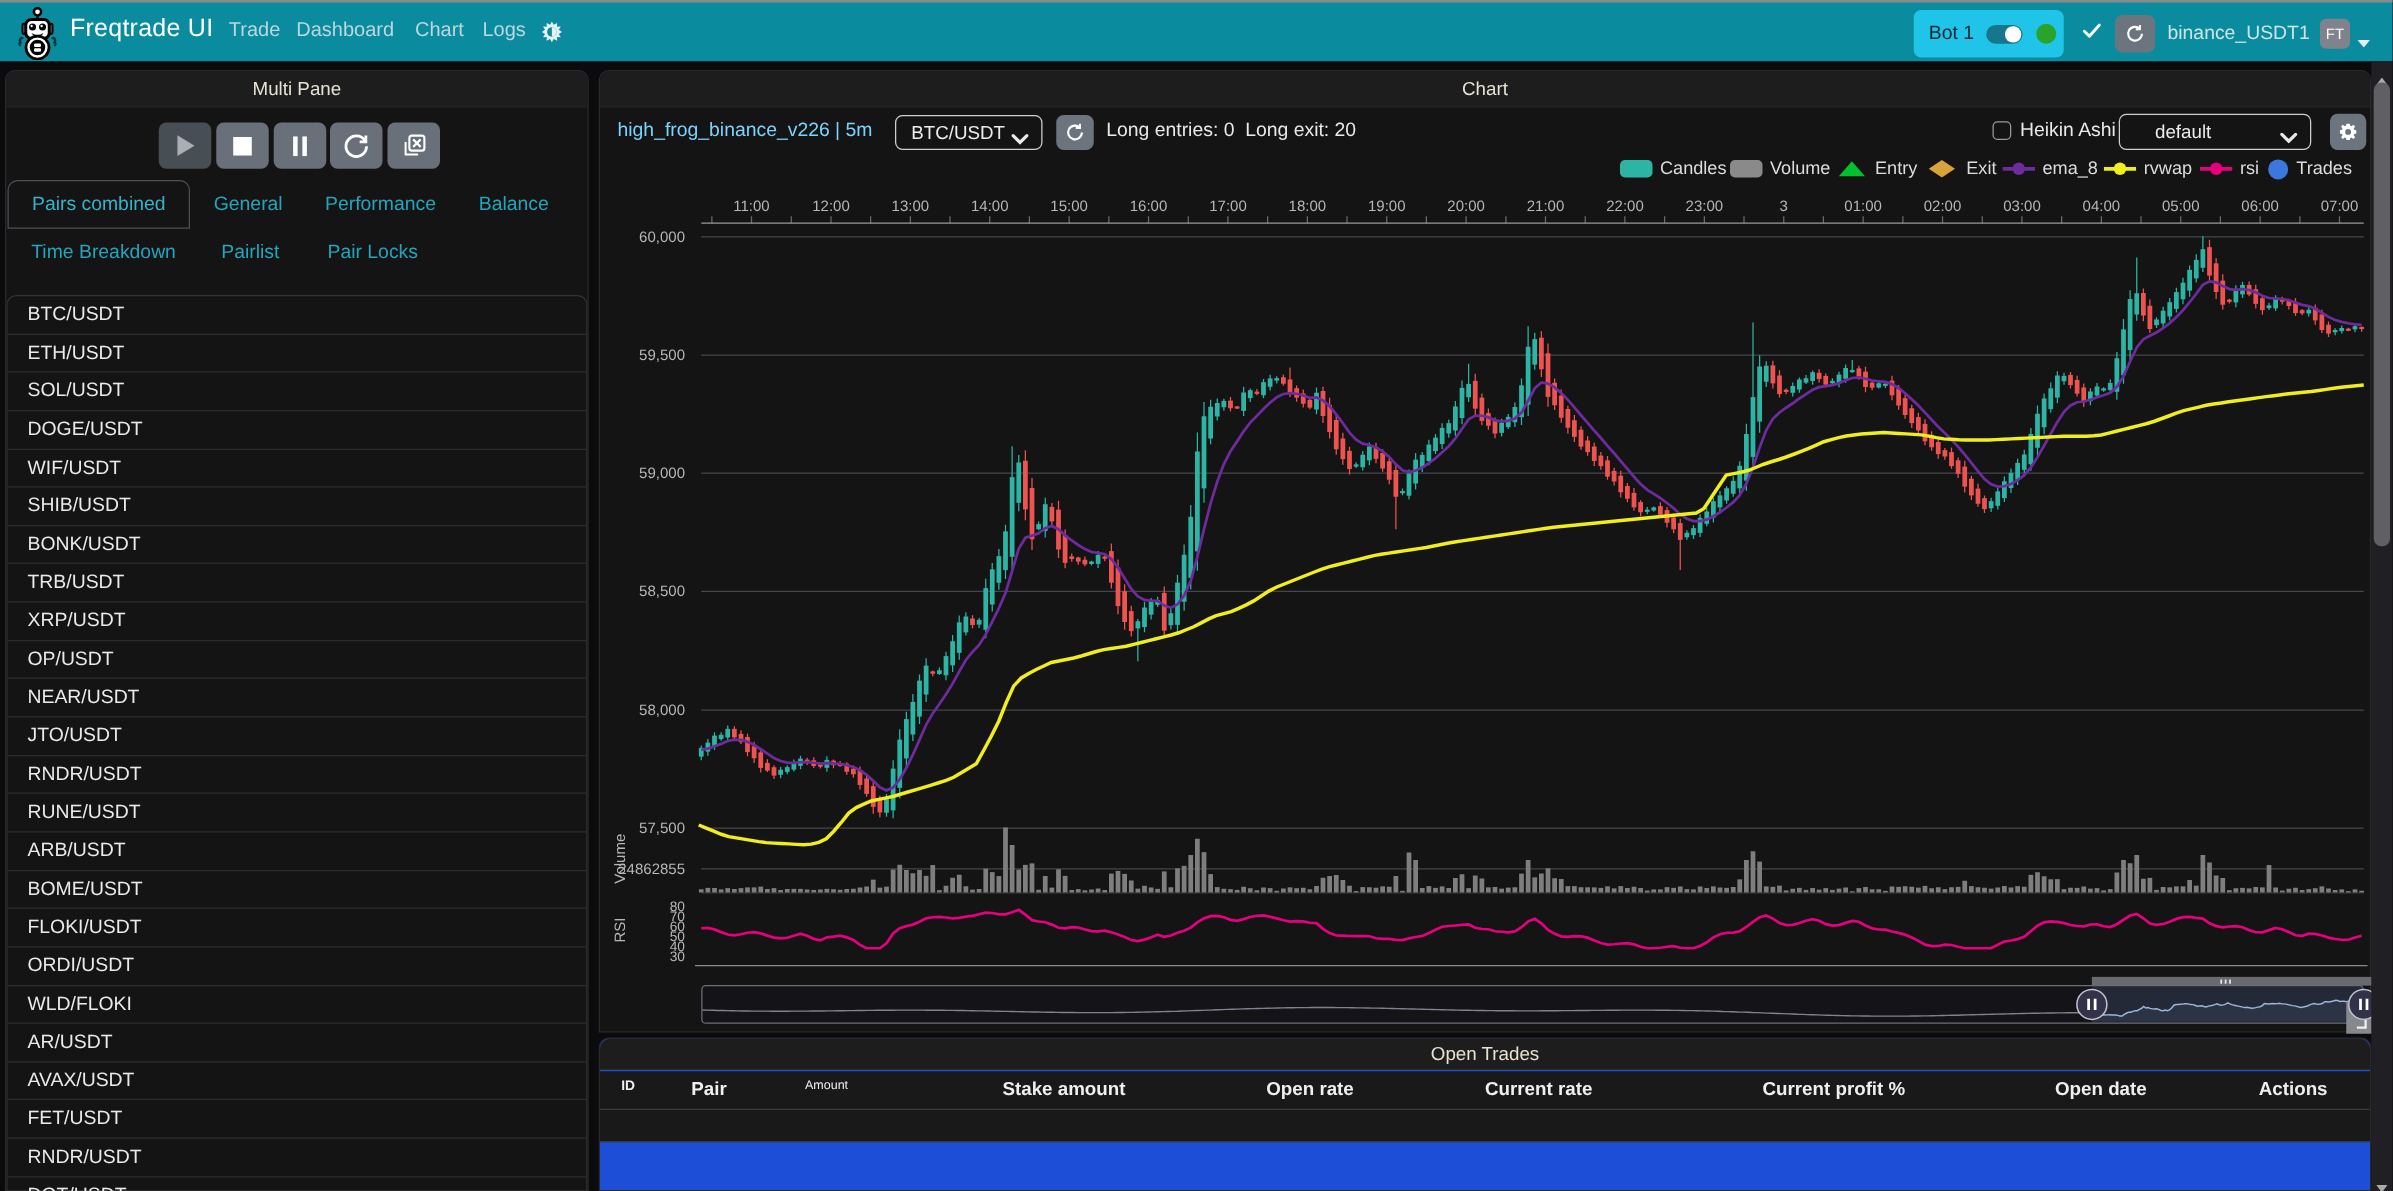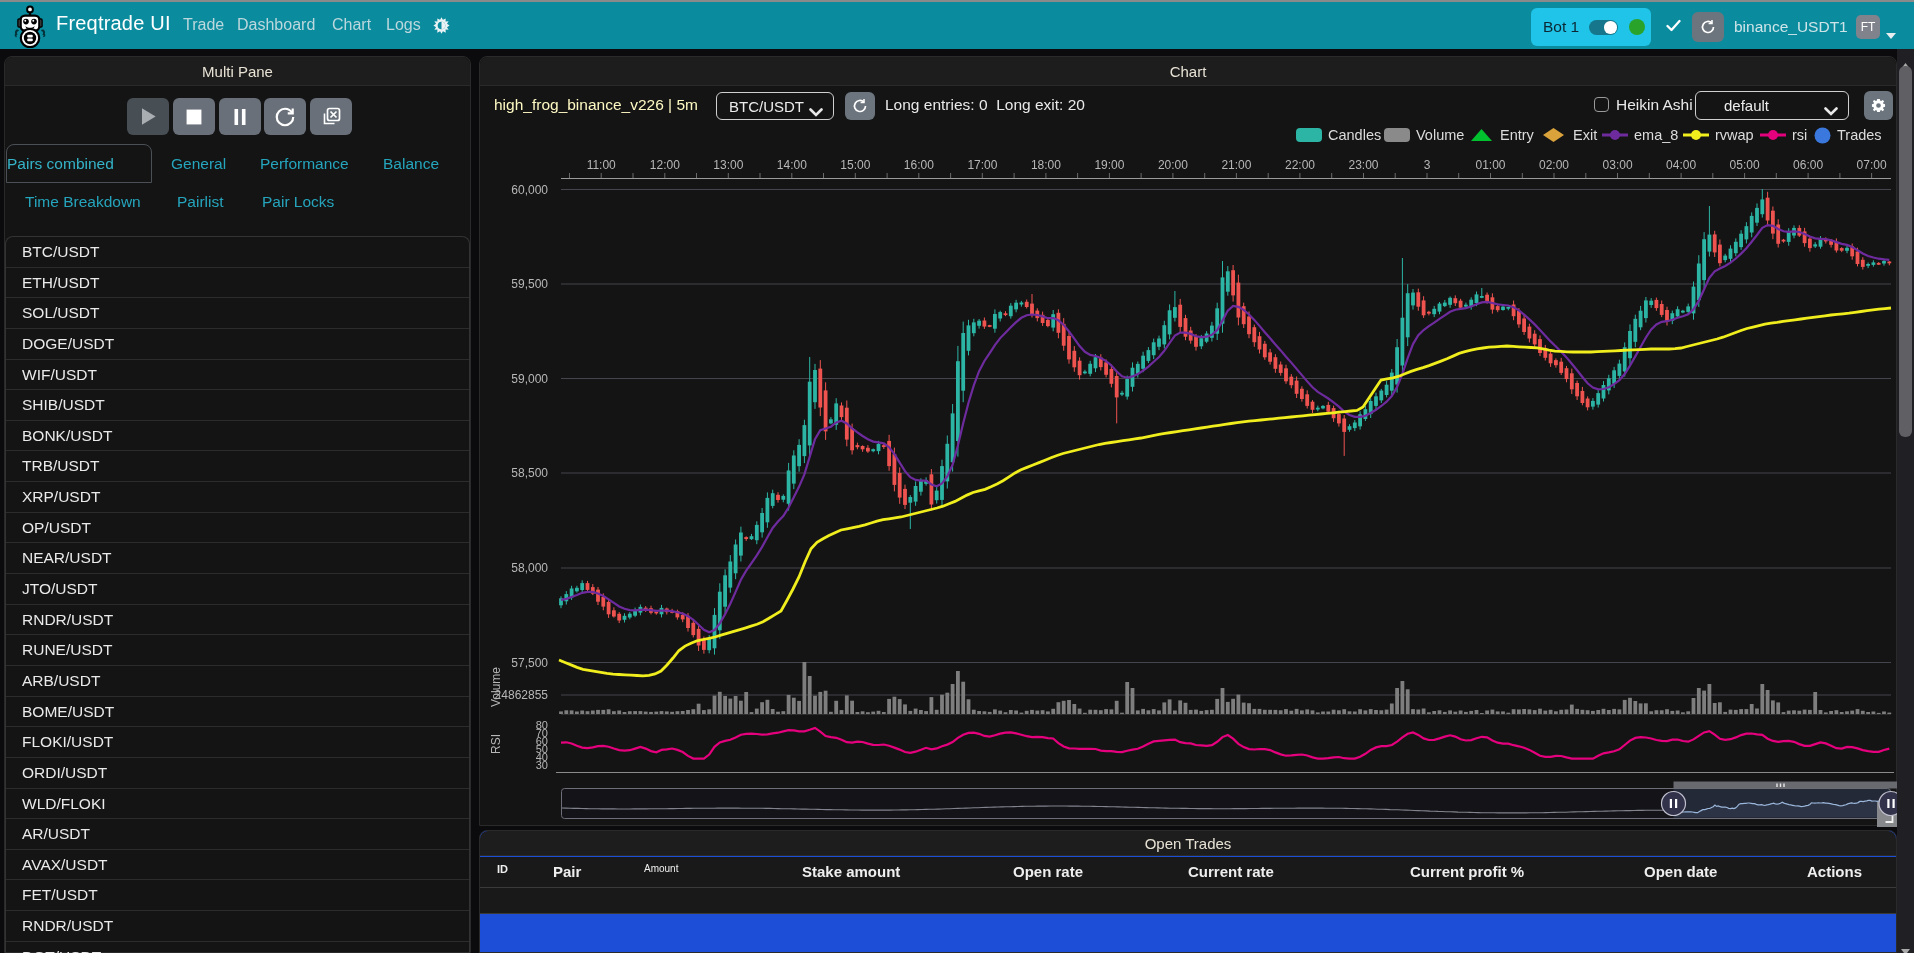--- a/index.html
+++ b/index.html
@@ -6,21 +6,21 @@
 #navbar { position:absolute; left:0; top:0; width:1914px; height:49px; background:#0a8c9e; }
 #topline { position:absolute; left:0; top:0; width:1914px; height:2px; background:#8a8a8a; z-index:5; }
 .brand { position:absolute; left:56px; top:12px; font-size:20px; font-weight:500; color:#fff; letter-spacing:0.2px; }
 .navl { position:absolute; top:16px; font-size:16px; color:#bcd7dd; }
 #panelL { position:absolute; left:4px; top:56px; width:467px; height:897px; background:#141414; border:1px solid #2a2a2a; border-radius:8px 8px 0 0; }
 #panelC { position:absolute; left:479px; top:56px; width:1418px; height:770px; background:#141414; border:1px solid #2a2a2a; border-radius:8px 8px 0 0; }
 #panelT { position:absolute; left:479px; top:830px; width:1418px; height:123px; background:#1d4ed8; border:1px solid #2a2a2a; border-radius:8px 8px 0 0; }
 .phead { position:absolute; left:0; top:0; right:0; height:29px; background:#1d1d1d; border-bottom:1px solid #2a2a2a; border-radius:8px 8px 0 0; color:#e8e2d5; font-size:15px; text-align:center; line-height:29px; }
 .btn { position:absolute; top:41px; width:42px; height:37px; background:#69707a; border-radius:6px; display:flex; align-items:center; justify-content:center; }
 .tab { position:absolute; font-size:15.5px; color:#25a5bd; }
-.atab { position:absolute; left:1px; top:87px; width:146px; height:39px; border:1px solid #4a5055; border-radius:8px 8px 0 0; color:#35b3c8; font-size:15.5px; line-height:38px; }
+.atab { position:absolute; left:1px; top:87px; width:146px; height:39px; border:1px solid #4a5055; border-radius:8px 8px 0 0; color:#35b3c8; font-size:15.5px; text-align:center; line-height:38px; }
 #plist { position:absolute; left:0px; top:179px; width:465px; height:719px; border:1px solid #333; border-bottom:none; border-radius:8px 8px 0 0; overflow:hidden; }
 .prow { height:30.65px; line-height:30.3px; padding-left:16px; color:#eaeaea; font-size:15.5px; border-bottom:1px solid #2c2c2c; }
 .leg { position:absolute; top:69px; height:18px; color:#dcdcdc; font-size:14.5px; display:flex; align-items:center; }
 .sw { display:inline-block; width:26px; height:14px; border-radius:4px; margin-right:6px; }
 .lt { margin-left:6px; }
 .ax { font-size:12px; fill:#b7b7b7; font-family:"Liberation Sans",sans-serif; }
 .ax2 { font-size:11px; fill:#b7b7b7; font-family:"Liberation Sans",sans-serif; }
 .selbox { position:absolute; border:1px solid #cfcfcf; border-radius:6px; color:#ececec; font-size:15px; display:flex; align-items:center; }
 .gbtn { position:absolute; background:#6c757d; border-radius:6px; display:flex; align-items:center; justify-content:center; }
 </style></head><body>
@@ -135,21 +135,21 @@
       <div class="prow">AR/USDT</div>
       <div class="prow">AVAX/USDT</div>
       <div class="prow">FET/USDT</div>
       <div class="prow">RNDR/USDT</div>
       <div class="prow">DOT/USDT</div>
     </div>
 </div>
 
 <div id="panelC">
   <div class="phead">Chart</div>
-  <div class="abs" style="left:14px;top:39px;font-size:15.5px;color:#fef9c3">high_frog_binance_v226 | 5m</div>
+  <div class="abs" style="left:14px;top:39px;font-size:15.5px;color:#7dd3fc">high_frog_binance_v226 | 5m</div>
   <div class="selbox" style="left:236px;top:35px;width:118px;height:28px;padding-left:12px">BTC/USDT<span style="position:absolute;right:10px;top:10px"><svg width="14" height="9" viewBox="0 0 14 9">
           <path d="M1.5 1.5L7 7l5.5-5.5" stroke="#e8e8e8" stroke-width="2.6" fill="none" stroke-linecap="round"></path>
         </svg></span></div>
   <div class="gbtn" style="left:365px;top:35px;width:30px;height:28px">
       <svg width="16" height="16" viewBox="0 0 16 16" fill="none" stroke="#fff" stroke-width="1.7">
         <path d="M13.5 8a5.5 5.5 0 1 1-1.6-3.9"></path>
         <path d="M12 1v3.4h-3.4" stroke-width="1.5" fill="none"></path>
       </svg>
     </div>
   <div class="abs" style="left:405px;top:39px;font-size:15.5px;color:#e9e9e9">Long entries: 0&nbsp;&nbsp;Long exit: 20</div>

